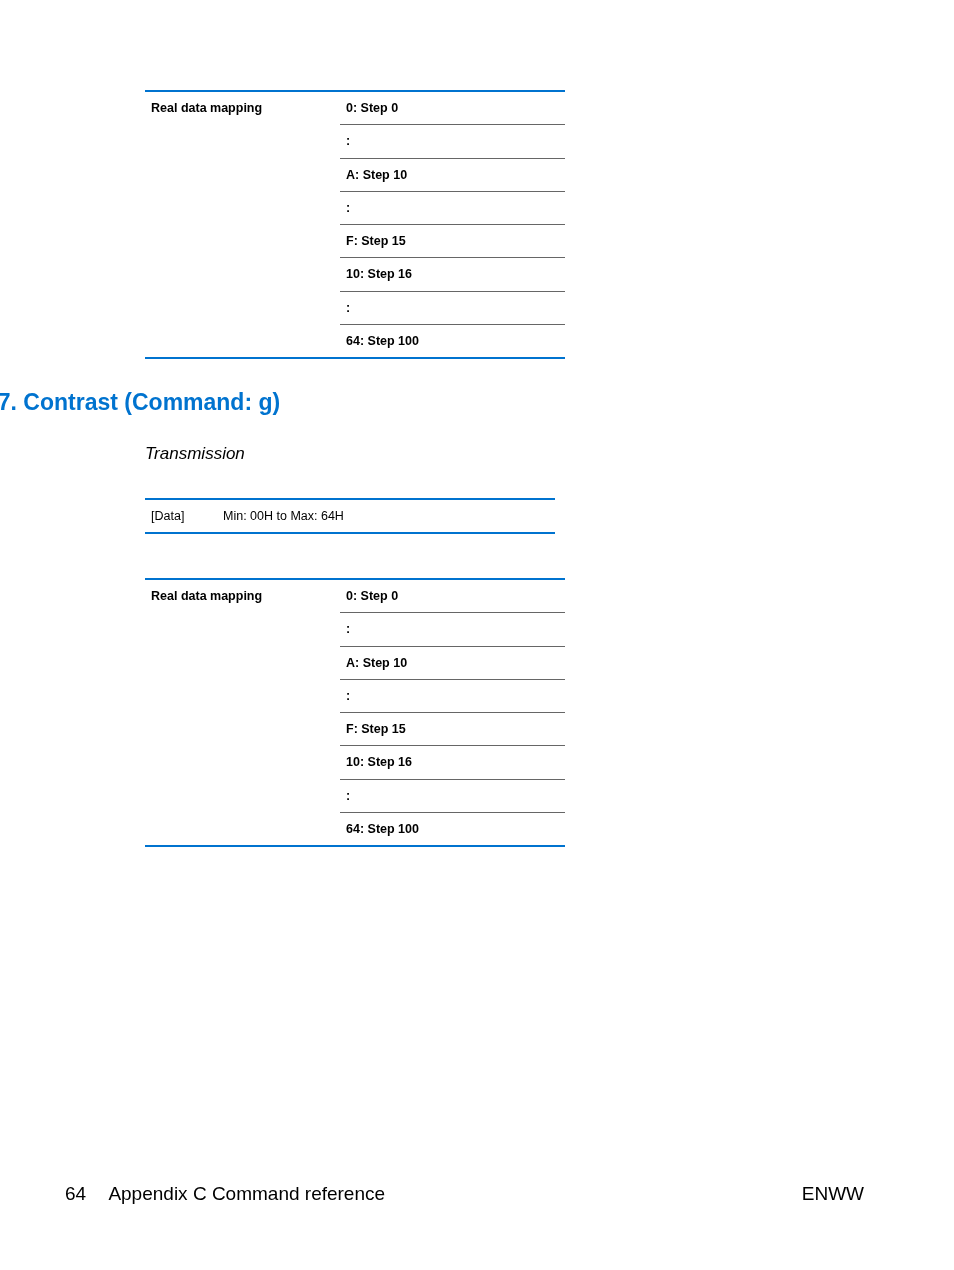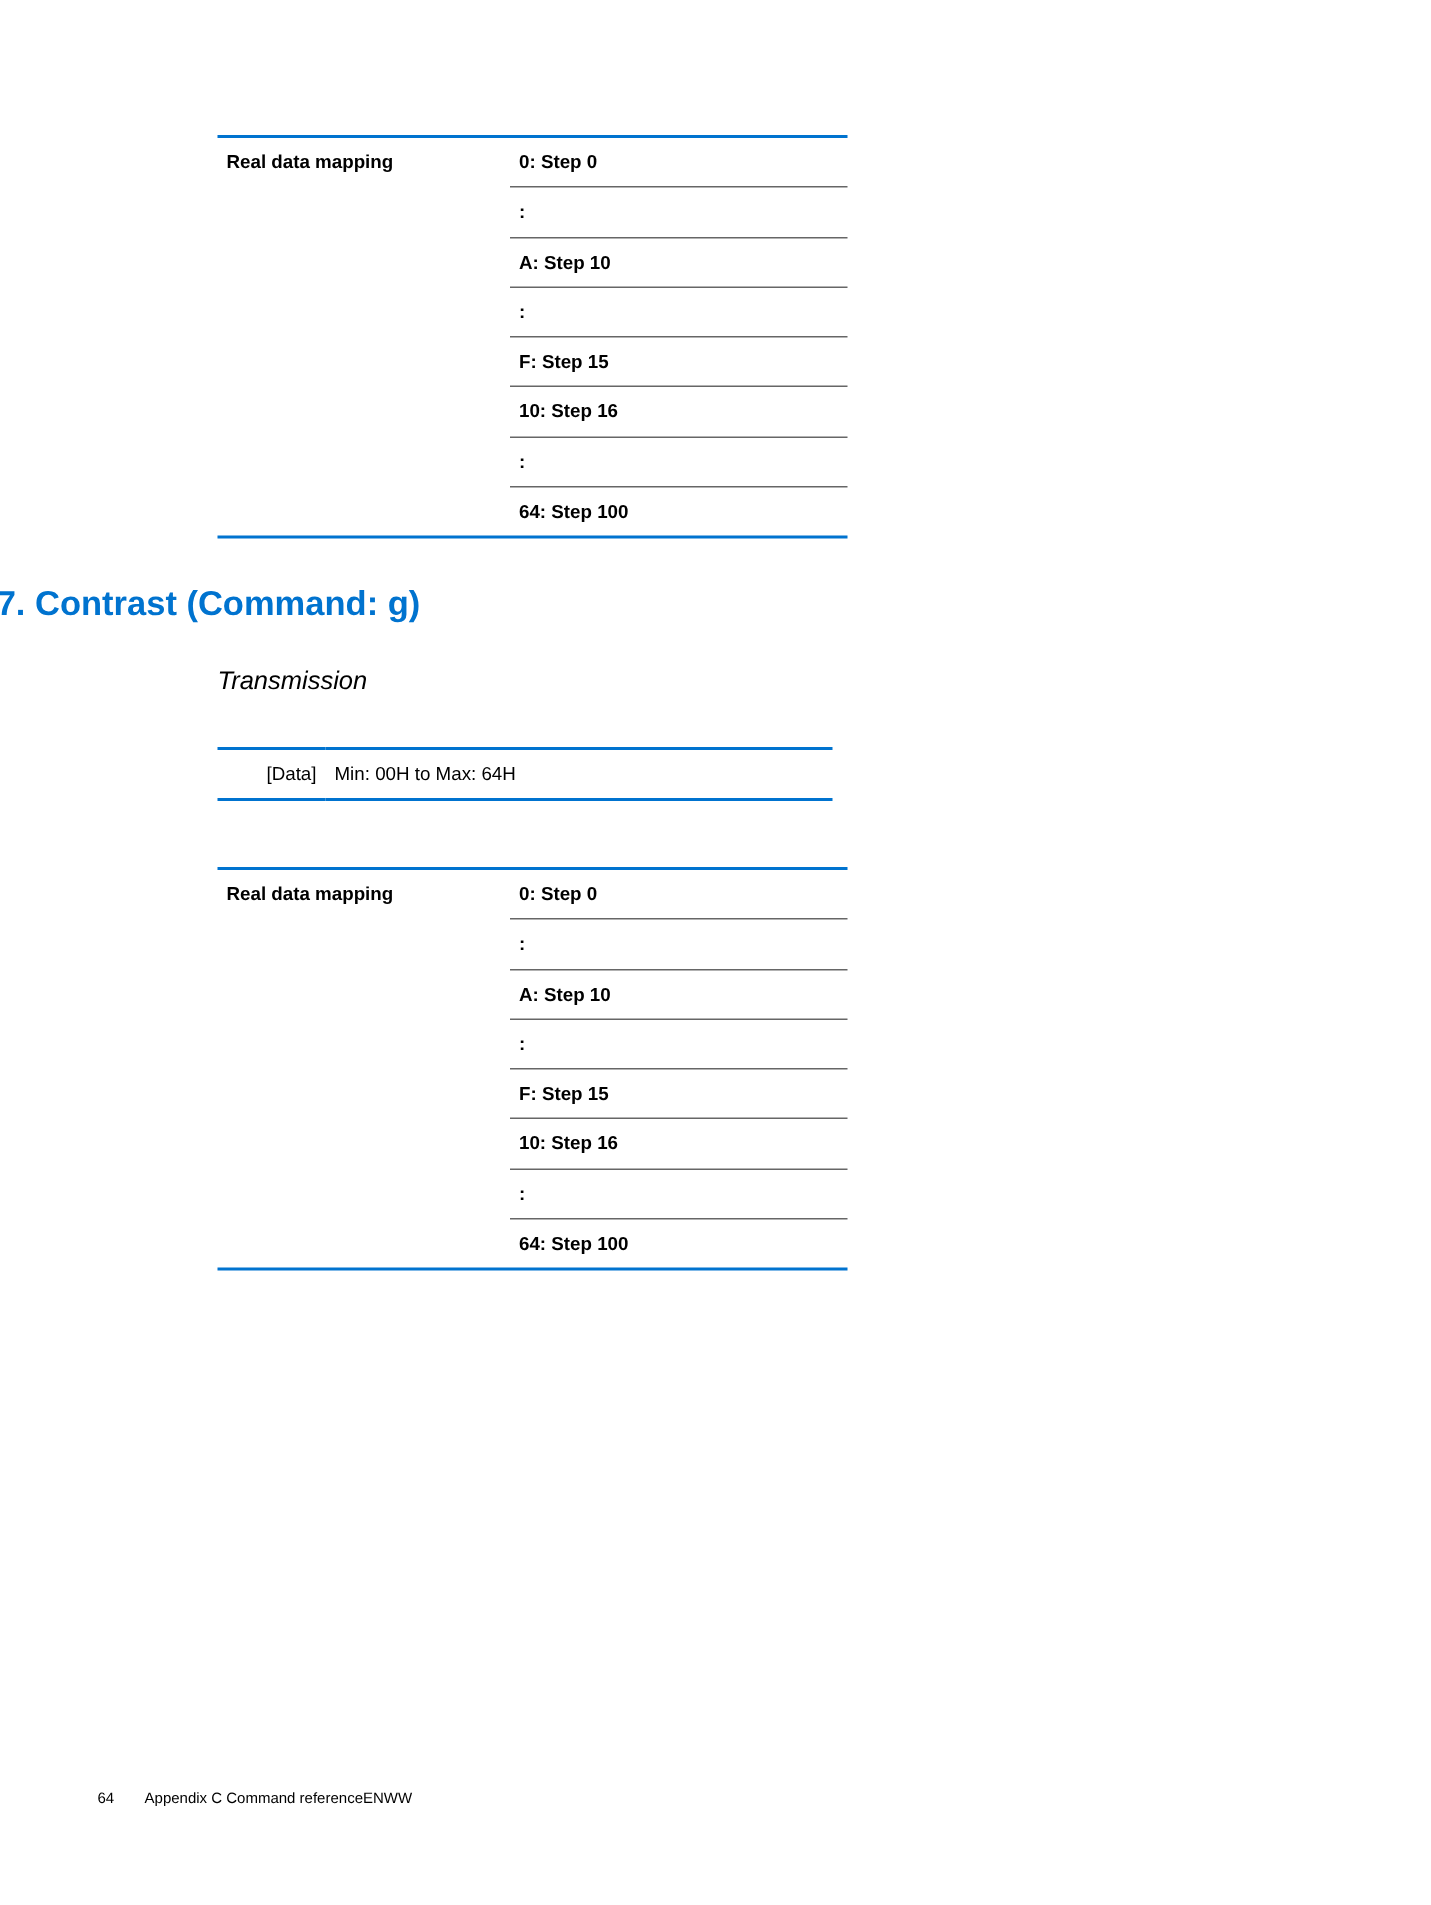--- a/index.html
+++ b/index.html
@@ -46,21 +46,22 @@
   }
   table.single-row td { padding: 9px 6px; }
   .spacer { height: 18px; }
   .spacer2 { height: 26px; }
   footer {
     position: absolute;
     bottom: 65px;
     left: 65px;
     right: 90px;
     display: flex;
-    font-size: 10px;
+    justify-content: space-between;
+    font-size: 19px;
   }
   footer .left span.pg { margin-right: 18px; }
 </style>
 </head>
 <body>
 
 <div class="content">
 
   <table class="data-tbl">
     <tbody>
@@ -98,21 +99,21 @@
 
 <div class="content">
   <p class="italic-label">Transmission</p>
 
 
   <div class="spacer2"></div>
 
   <table class="single-row">
     <tbody>
         <tr>
-      <td style="width:72px;text-align:right;">[Data]</td>
+      <td style="width:72px;">[Data]</td>
       <td>Min: 00H to Max: 64H</td>
     </tr>
   </tbody>
     </table>
 
   <div class="spacer"></div>
 
 
 
   <div class="spacer2"></div>

